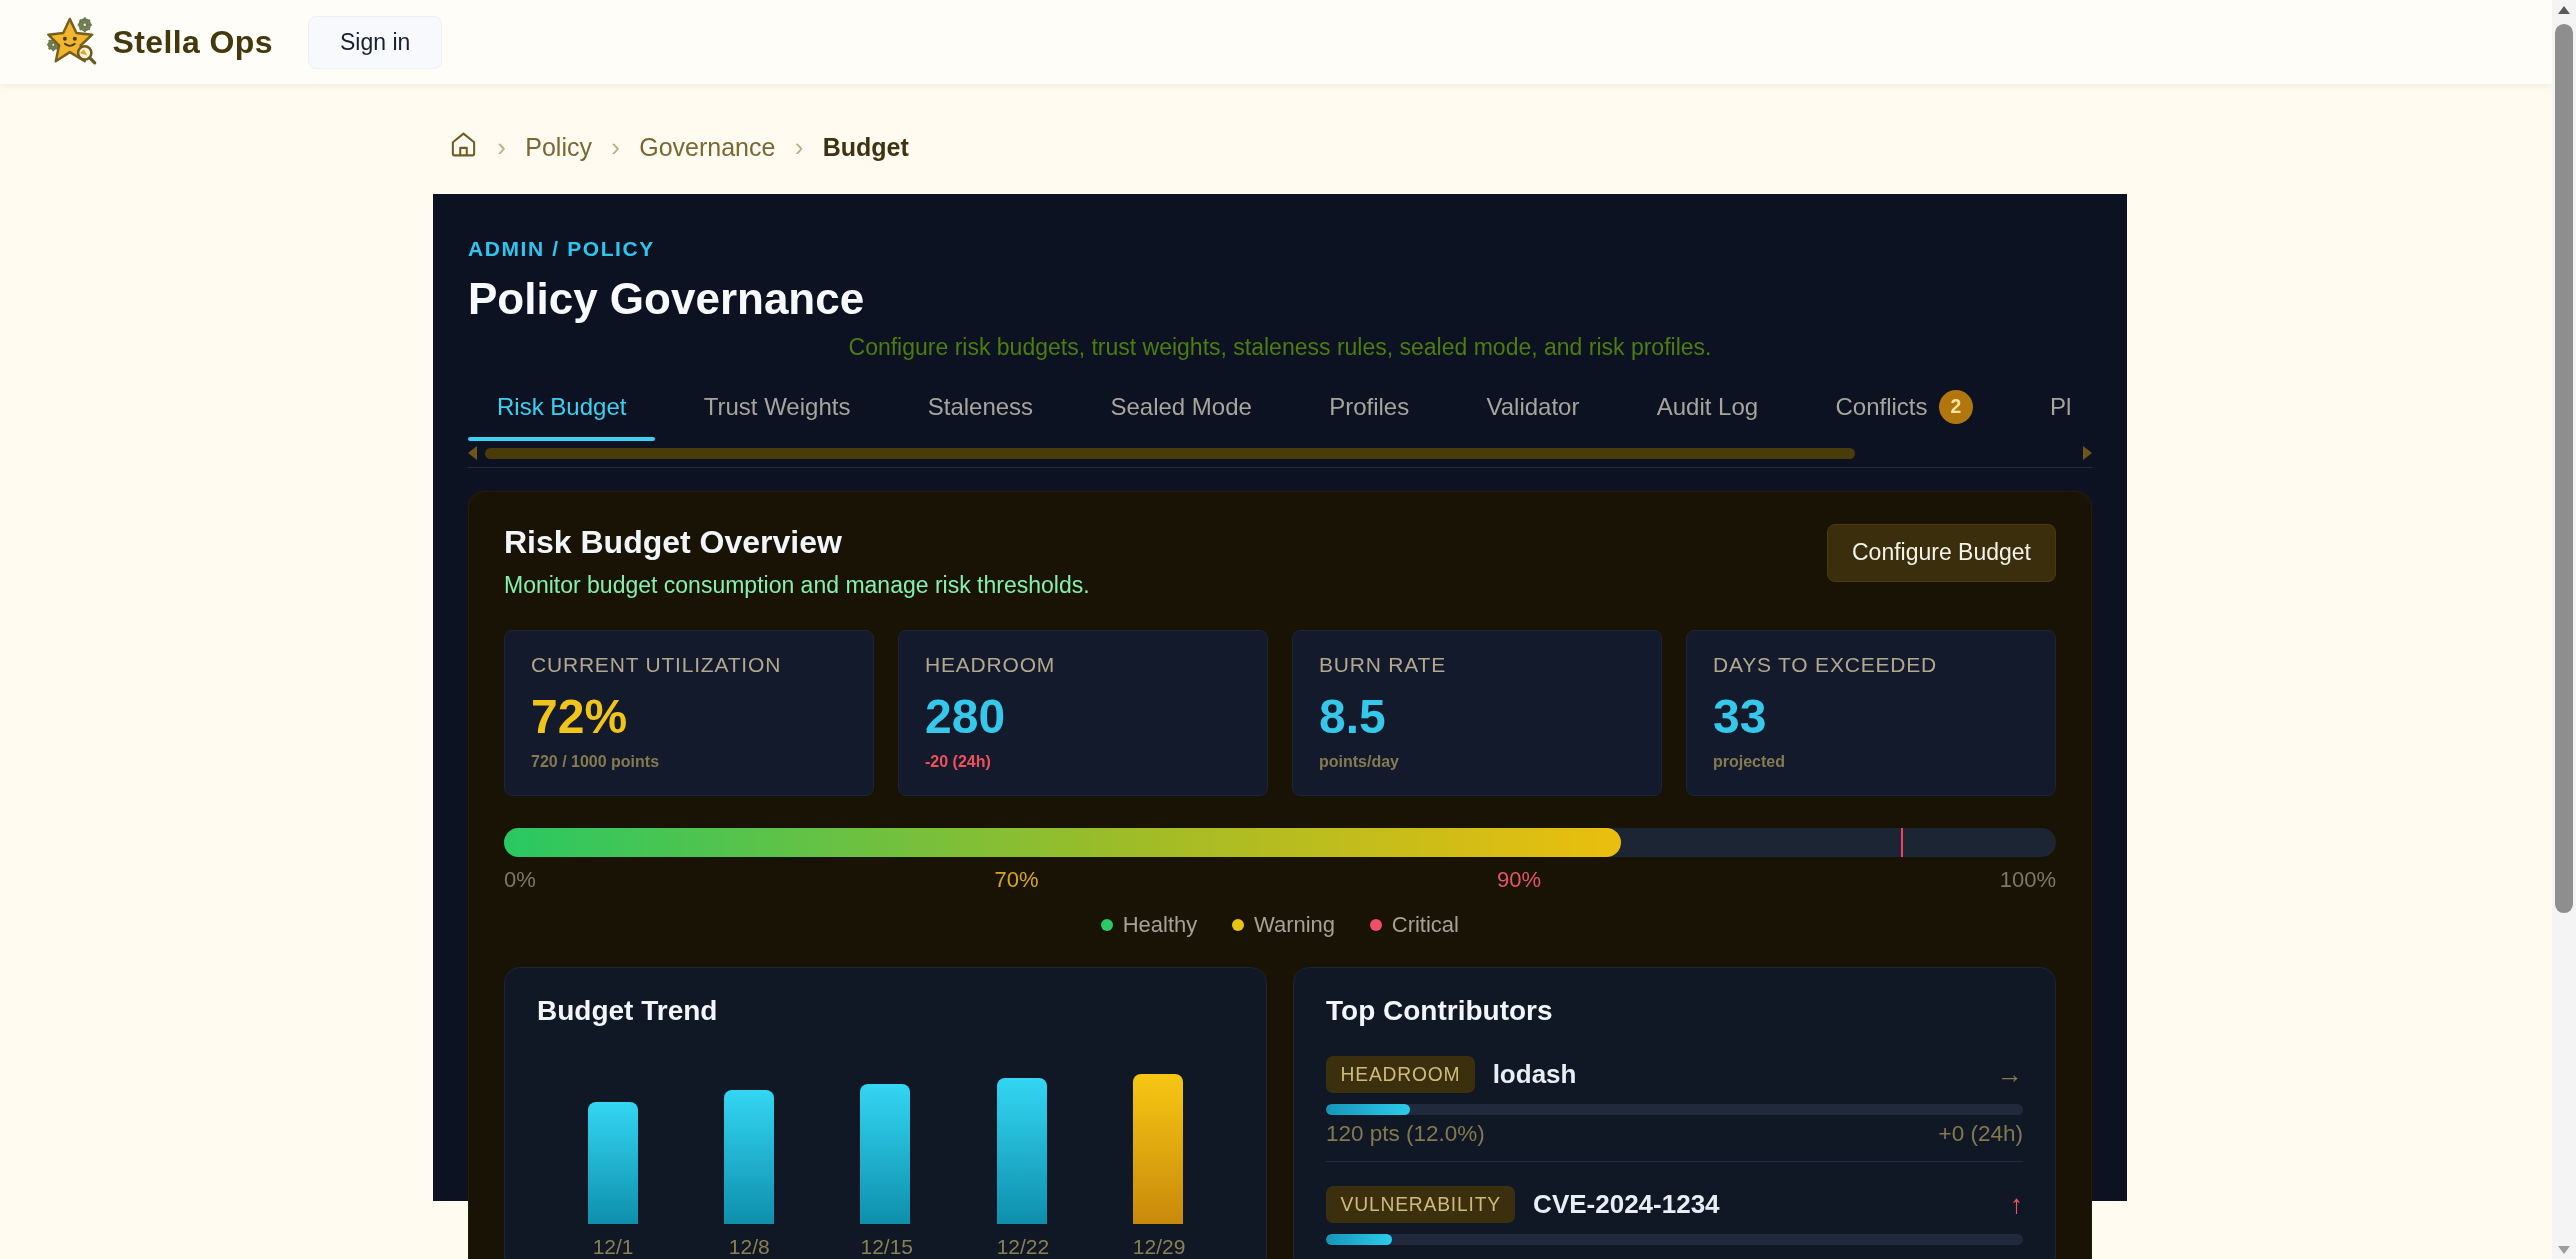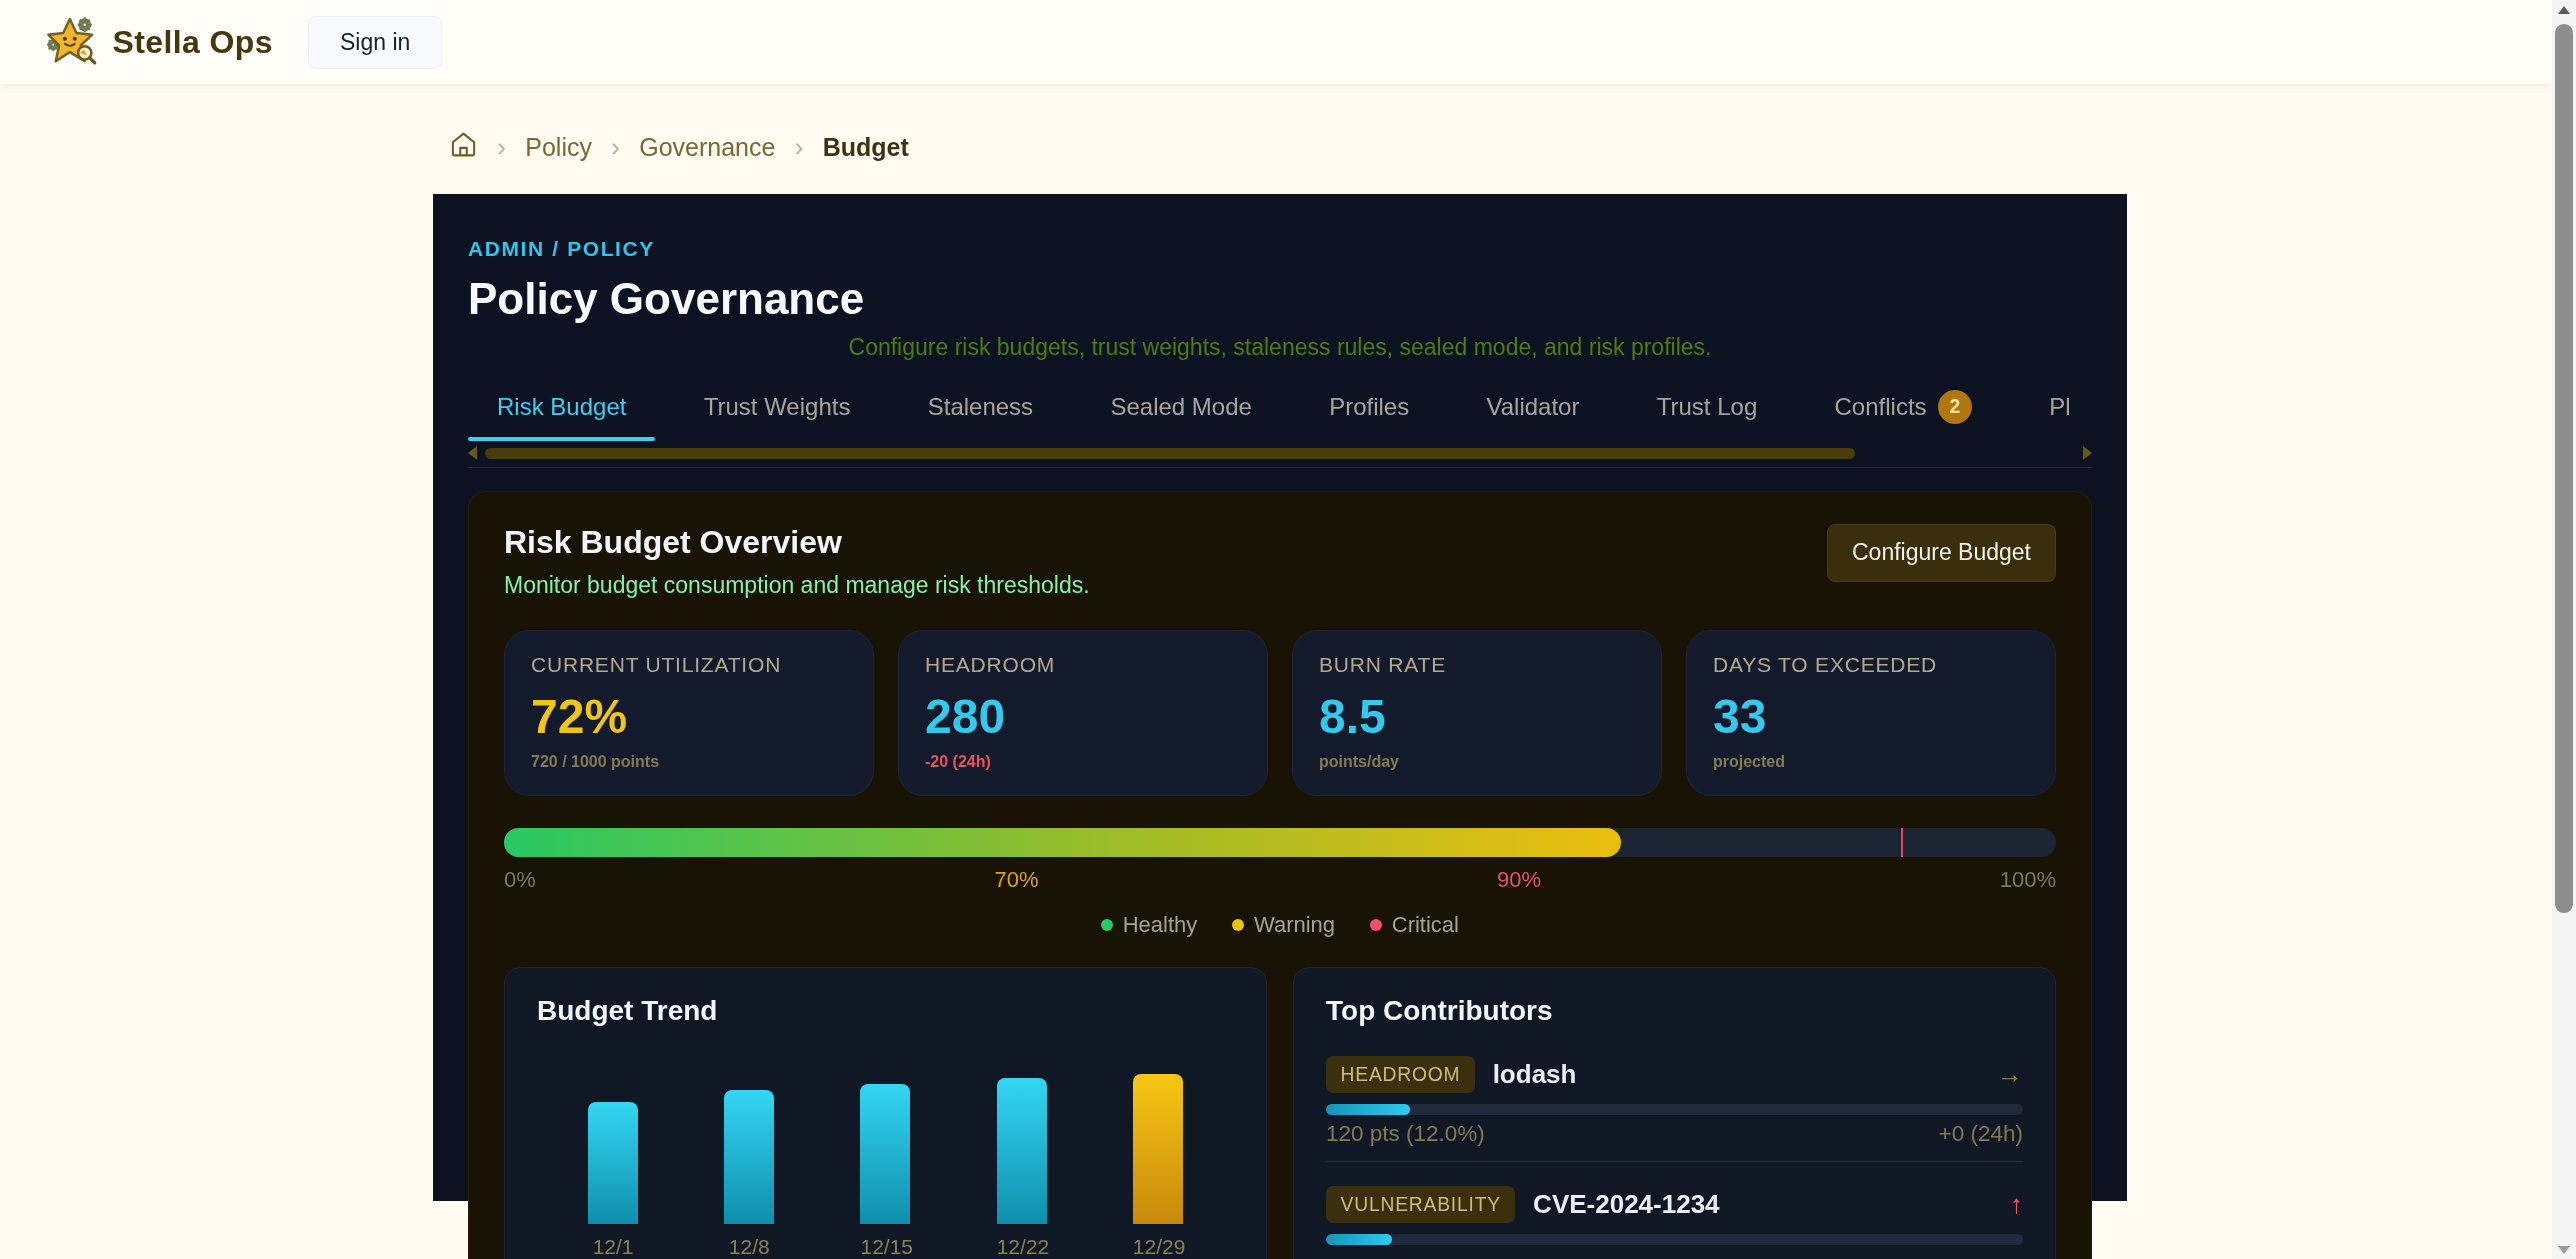--- a/index.html
+++ b/index.html
@@ -77,21 +77,21 @@
   .overview-title { font-size:32px; font-weight:bold; color:#F2F5F9; }
   .overview-sub { font-size:23px; color:#86efac; margin-top:11.3px; }
   .configure-btn {
     background:#3A2E0C; color:#F5F2E8; font-size:23px; padding:14.5px 24px;
     border:0.8px solid #4A3A10; border-radius:8px; cursor:pointer;
     font-family:"Liberation Sans", sans-serif;
   }
 
   .stats-grid { margin-top:31px; display:grid; grid-template-columns:repeat(4,1fr); gap:24px; }
   .stat-card {
-    background:#121A2C; border:0.8px solid #1B2537; border-radius:25px; padding:22.5px 26px 24px;
+    background:#121A2C; border:0.8px solid #1B2537; border-radius:8px; padding:22.5px 26px 24px;
   }
   .stat-label { font-size:21px; color:#B2A88E; letter-spacing:0.8px; }
   .stat-value { font-size:48px; font-weight:bold; margin-top:11.3px; }
   .stat-sub { font-size:16px; margin-top:9.7px;font-weight:bold; }
 
   
   .gauge { margin-top:32px; }
   .gauge-track { height:29px; border-radius:14.5px; background:#1B2534; position:relative; }
   .gauge-fill {
     position:absolute; left:0; top:0; height:100%; width:0;
@@ -225,21 +225,21 @@
     <div class="tab">
       <span>Sealed Mode</span>
     </div>
     <div class="tab">
       <span>Profiles</span>
     </div>
     <div class="tab">
       <span>Validator</span>
     </div>
     <div class="tab">
-      <span>Trust Log</span>
+      <span>Audit Log</span>
     </div>
     <div class="tab">
       <span>Conflicts</span>
       <span class="tab-badge">2</span>
     </div>
     <div class="tab">
       <span>Pl</span>
     </div>
   </div>
 

